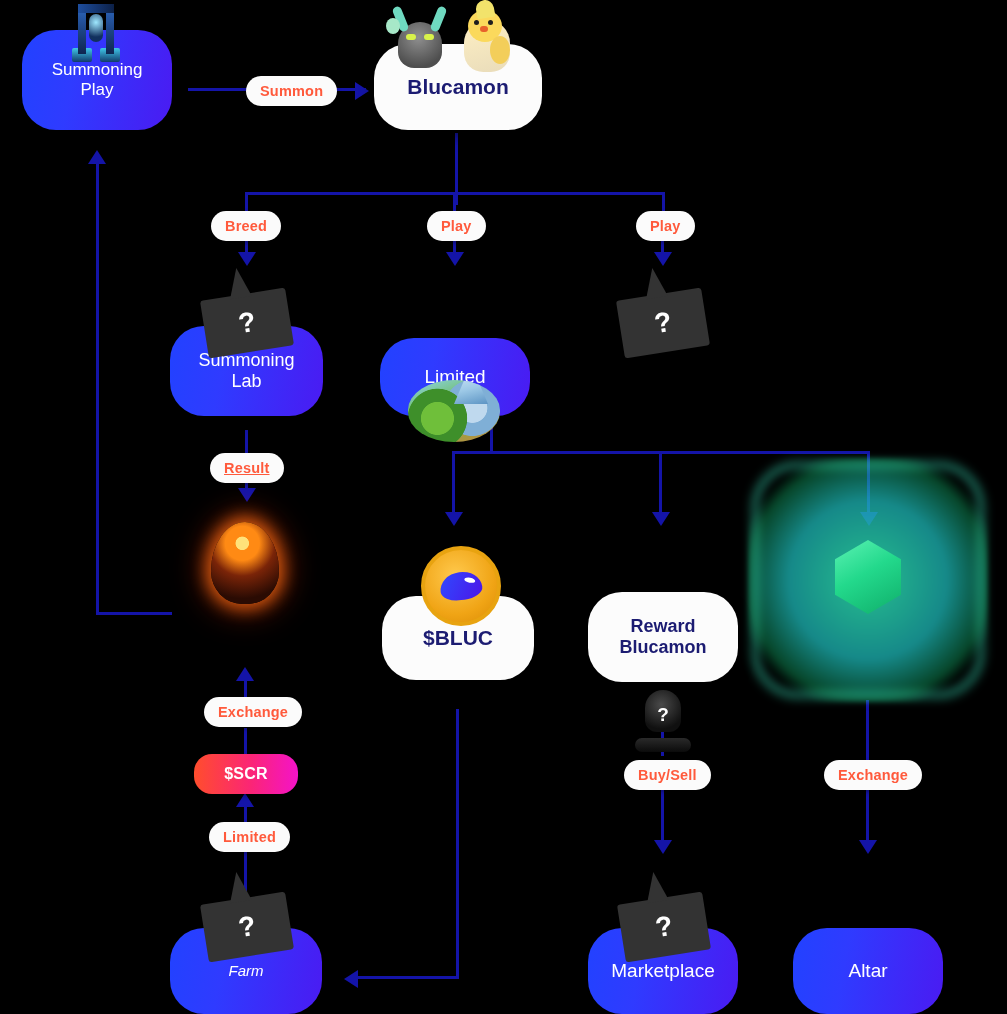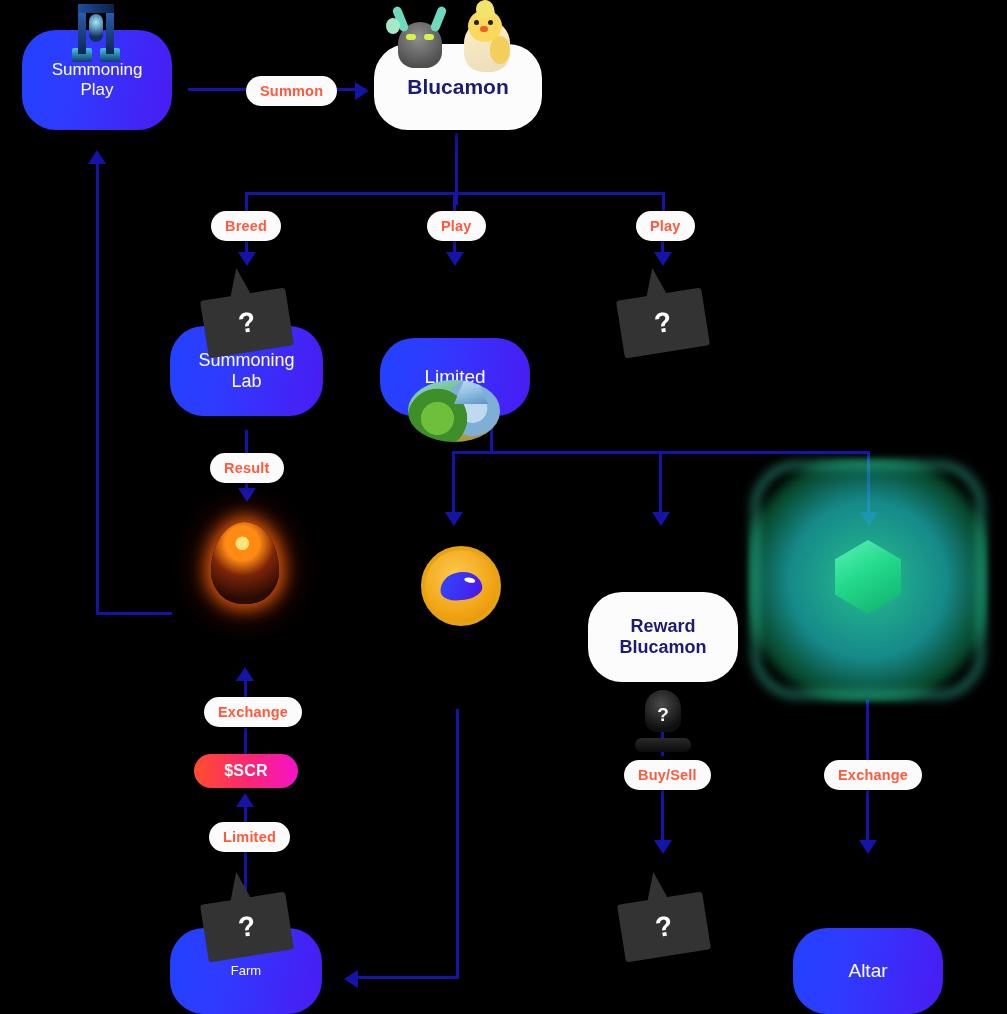--- a/index.html
+++ b/index.html
@@ -15,21 +15,21 @@
   .arw.up{border-left:9px solid transparent;border-right:9px solid transparent;border-bottom:14px solid #1414A8;}
   .arw.left{border-top:9px solid transparent;border-bottom:9px solid transparent;border-right:14px solid #1414A8;}
   .arw.right{border-top:9px solid transparent;border-bottom:9px solid transparent;border-left:14px solid #1414A8;}
 
   
   .pill{position:absolute;background:#FBFBFB;border-radius:16px;height:30px;display:flex;
         align-items:center;justify-content:center;color:#FF5A3C;font-size:14.5px;
         font-weight:700;letter-spacing:.2px;padding:0 14px;white-space:nowrap;
         box-shadow:0 2px 4px rgba(0,0,0,.35);}
   .pill.token{color:#fff;background:linear-gradient(90deg,#FF4D2D 0%,#FB2576 55%,#F413C9 100%);
-        font-size:16px;height:34px;border-radius:18px;}
+        font-size:16px;height:40px;border-radius:18px;}
 
   
   .node{position:absolute;border-radius:34px;display:flex;flex-direction:column;
         align-items:center;justify-content:center;text-align:center;
         box-shadow:0 6px 14px rgba(0,0,0,.55);}
   .node .lbl{position:relative;z-index:3;line-height:1.18;padding:0 8px;}
   .node.blue{background:linear-gradient(100deg,#2242FF 0%,#2F3BFF 35%,#4A1BF2 100%);justify-content:center;}
   .node.blue .lbl{color:#FFFFFF;}
   .node.white{background:#FCFCFC;}
   .node.white .lbl{color:#1C1C72;}
@@ -211,57 +211,63 @@
     <div class="qcard">
       <span>?</span>
     </div>
   </div>
 
   <div class="ico egg" style="left:211px;top:522px;"></div>
 
   <div class="ico coin" style="left:421px;top:546px;">
       <b></b>
     </div>
+  <div class="node white" style="left:382px;top:596px;width:152px;height:84px;">
+    <span class="lbl" style="font-size:21px;font-weight:600;">$BLUC</span>
+  </div>
 
   <div class="ico bust" style="left:635px;top:542px;">
     <u></u>
       <em>?</em>
       <s></s>
   </div>
   <div class="node white" style="left:588px;top:592px;width:150px;height:90px;">
     <span class="lbl" style="font-size:18px;font-weight:600;">Reward</span>
     <span class="lbl" style="font-size:18px;font-weight:600;">Blucamon</span>
   </div>
 
   <div class="ico gem" style="left:835px;top:540px;"></div>
 
   <div class="ico" style="left:204px;top:898px;">
     <div class="qcard">
       <span>?</span>
     </div>
   </div>
   <div class="node blue" style="left:170px;top:928px;width:152px;height:86px;">
-    <span class="lbl" style="font-size:13px;">Farm</span>
+    <span class="lbl" style="font-size:15px;font-style:italic;">Farm</span>
   </div>
 
   <div class="ico" style="left:621px;top:898px;">
     <div class="qcard">
       <span>?</span>
     </div>
+  </div>
+  <div class="node blue" style="left:588px;top:928px;width:150px;height:86px;">
+    <span class="lbl" style="font-size:19px;">Marketplace</span>
   </div>
 
   <div class="node blue" style="left:793px;top:928px;width:150px;height:86px;">
     <span class="lbl" style="font-size:19px;">Altar</span>
   </div>
 
   <div class="pill" style="left:246px;top:76px;">Summon</div>
   <div class="pill" style="left:211px;top:211px;">Breed</div>
   <div class="pill" style="left:427px;top:211px;">Play</div>
   <div class="pill" style="left:636px;top:211px;">Play</div>
-  <div class="pill" style="left:210px;top:453px;">Result</div>
+  <div class="pill" style="left:210px;top:453px;text-decoration:underline;">Result</div>
   <div class="pill" style="left:204px;top:697px;">Exchange</div>
   <div class="pill" style="left:209px;top:822px;">Limited</div>
   <div class="pill" style="left:624px;top:760px;">Buy/Sell</div>
   <div class="pill" style="left:824px;top:760px;">Exchange</div>
 
   <div class="pill token" style="left:194px;top:754px;width:104px;padding:0;">$SCR</div>
 
 </div>
 
 </body></html>

